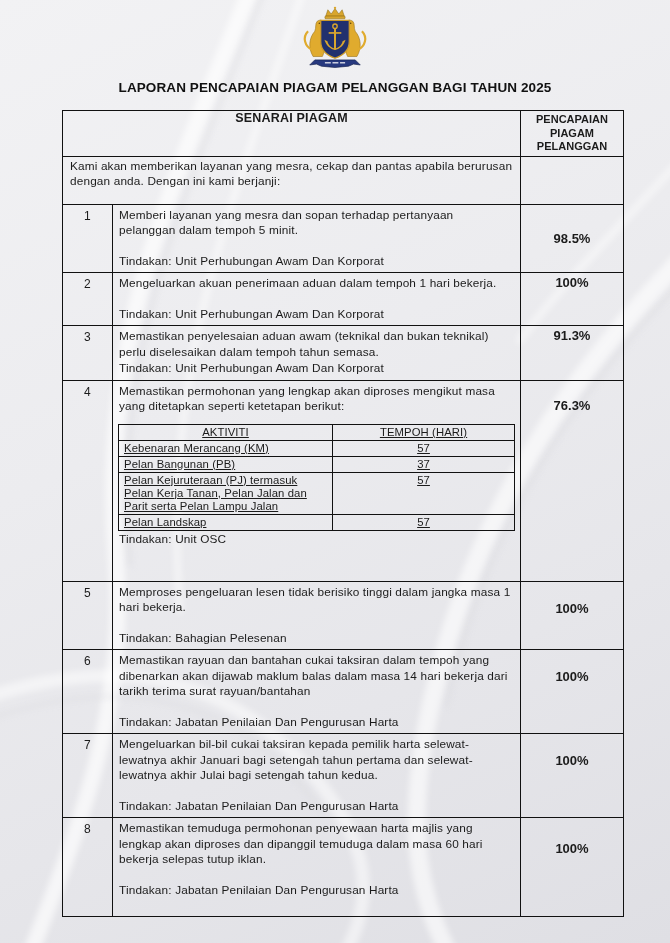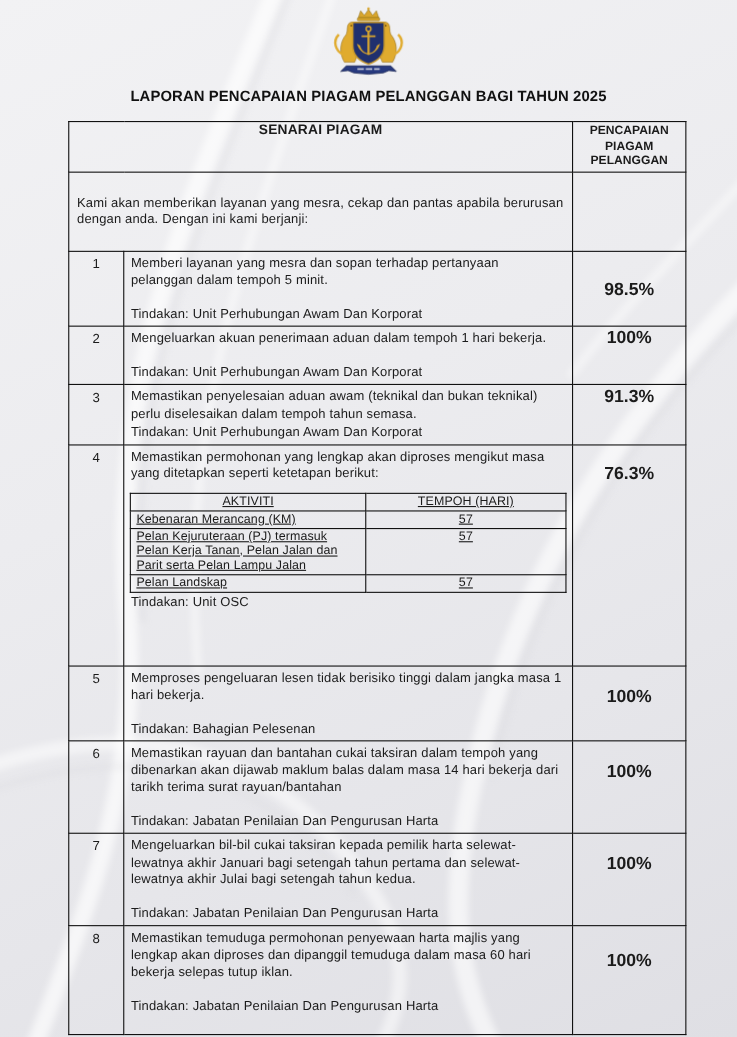--- a/index.html
+++ b/index.html
@@ -32,28 +32,28 @@
 
   td.hdr-left {
     text-align:center; vertical-align:middle;
     font-weight:bold; font-size:12.5px; letter-spacing:.2px;
   }
   td.hdr-right {
     text-align:center; vertical-align:middle;
     font-weight:bold; font-size:11px; line-height:13.5px; padding:2px 0;
   }
 
-  td.intro-cell { padding:20px 7px; font-size:11.8px; line-height:15.5px; letter-spacing:.15px; }
+  td.intro-cell { padding:2px 7px; font-size:11.8px; line-height:15.5px; letter-spacing:.15px; }
 
   td.num-cell { text-align:center; padding-top:4px; font-size:12px; letter-spacing:.2px; }
   td.desc-cell { padding:3px 7px 3px 6px; font-size:11.8px; line-height:15.5px; letter-spacing:.15px; }
   .action-line { margin-top:15px; }
   .action-line.tight { margin-top:1px; }
 
-  td.pct-cell { text-align:center; font-weight:bold; font-size:16px; }
+  td.pct-cell { text-align:center; font-weight:bold; font-size:13px; }
   .pct-pad-mid   { display:block; margin-top:26px; }
   .pct-pad-top   { display:block; margin-top:2px; }
   .pct-pad-row4  { display:block; margin-top:17px; }
   .pct-pad-std   { display:block; margin-top:19px; }
   .pct-pad-deep  { display:block; margin-top:23px; }
 
   table.inner {
     width:397px; margin-top:9px; margin-left:-1px;
     table-layout:fixed; border-collapse:collapse;
     font-size:11.3px; line-height:13px; letter-spacing:.1px;text-decoration:underline;
@@ -183,20 +183,24 @@
           <tbody>
                 <tr>
             <td class="i-head i-akt">AKTIVITI</td>
             <td class="i-head i-tmp">TEMPOH (HARI)</td>
           </tr>
           <tr>
             <td class="i-akt">Kebenaran Merancang (KM)</td>
             <td class="i-tmp">57</td>
           </tr>
           <tr>
+            <td class="i-akt">Pelan Bangunan (PB)</td>
+            <td class="i-tmp">37</td>
+          </tr>
+          <tr>
             <td class="i-akt">Pelan Kejuruteraan (PJ) termasuk Pelan Kerja Tanan, Pelan Jalan dan Parit serta Pelan Lampu Jalan</td>
             <td class="i-tmp">57</td>
           </tr>
           <tr>
             <td class="i-akt">Pelan Landskap</td>
             <td class="i-tmp">57</td>
           </tr>
         </tbody>
             </table>
         <div class="action-line tight">Tindakan: Unit OSC</div>

